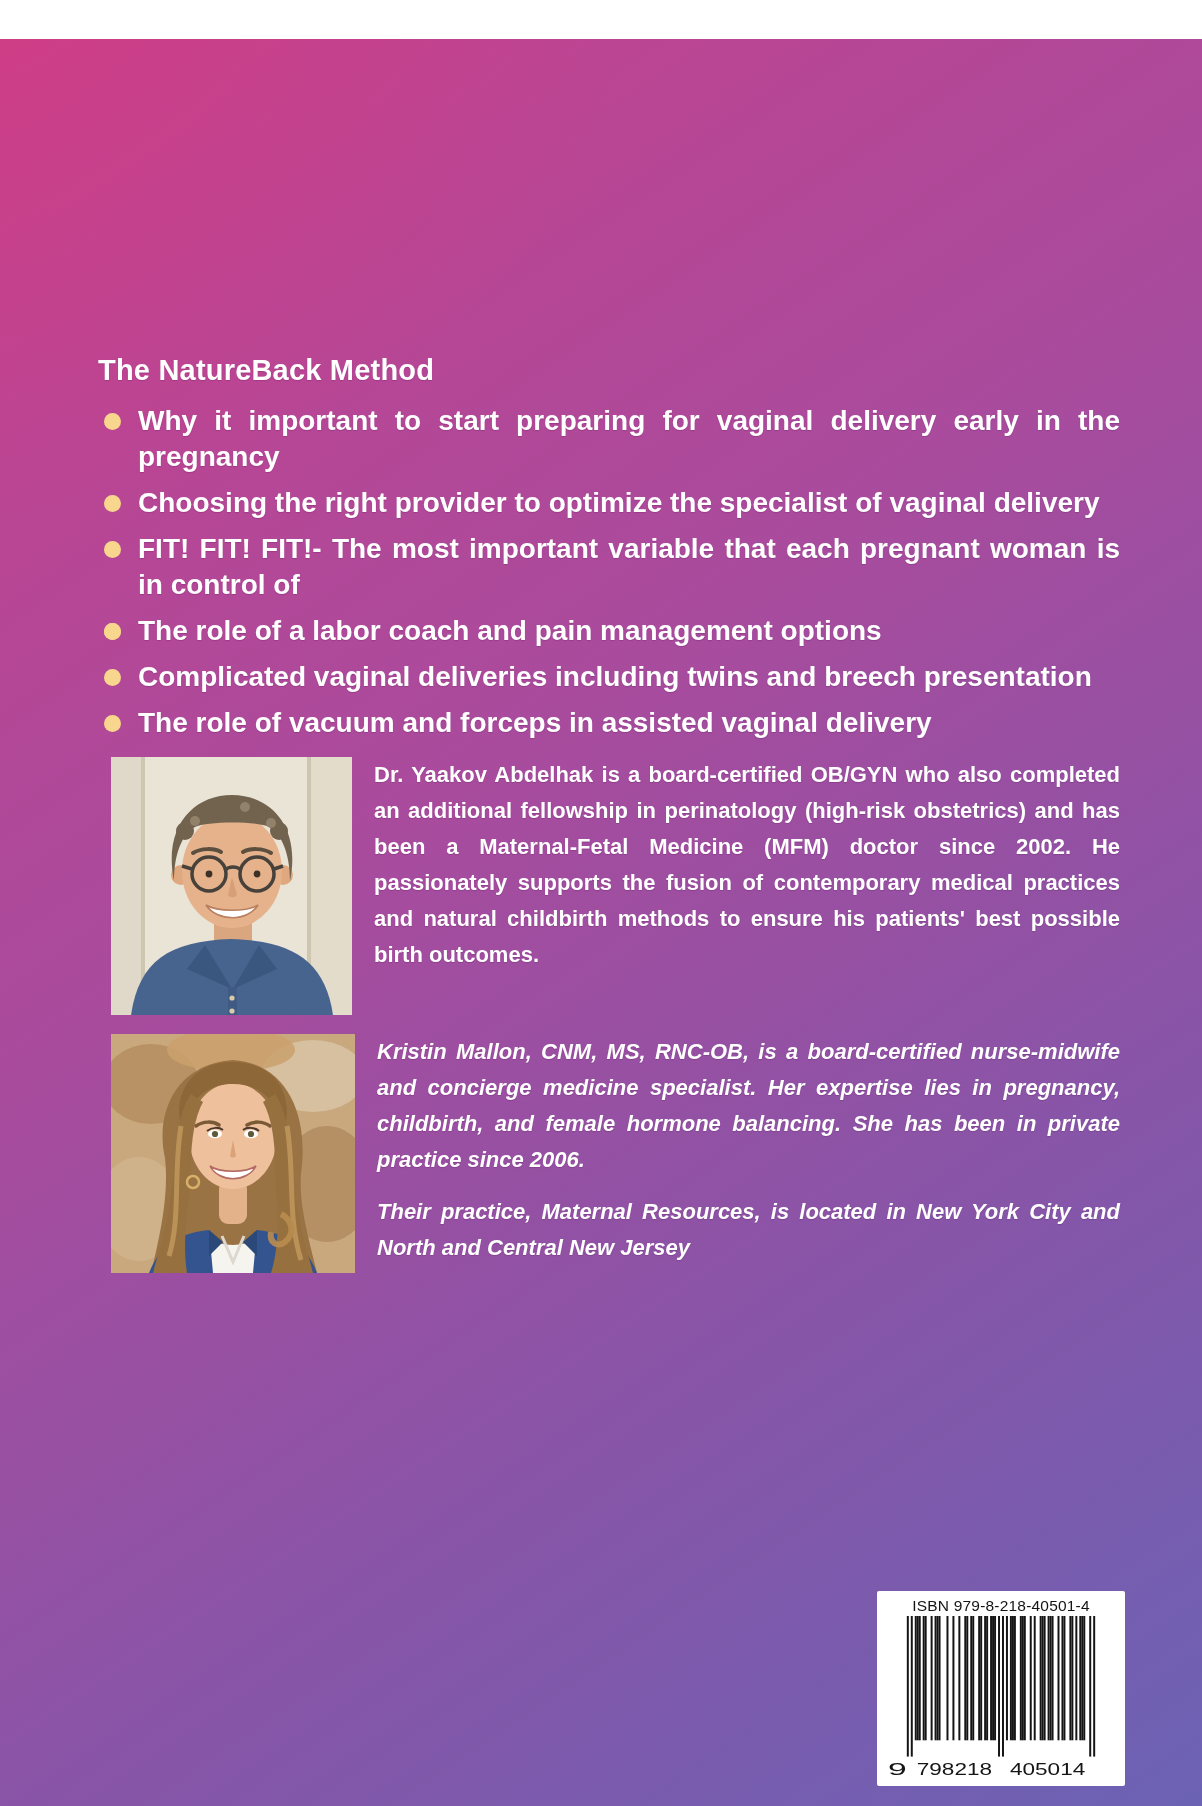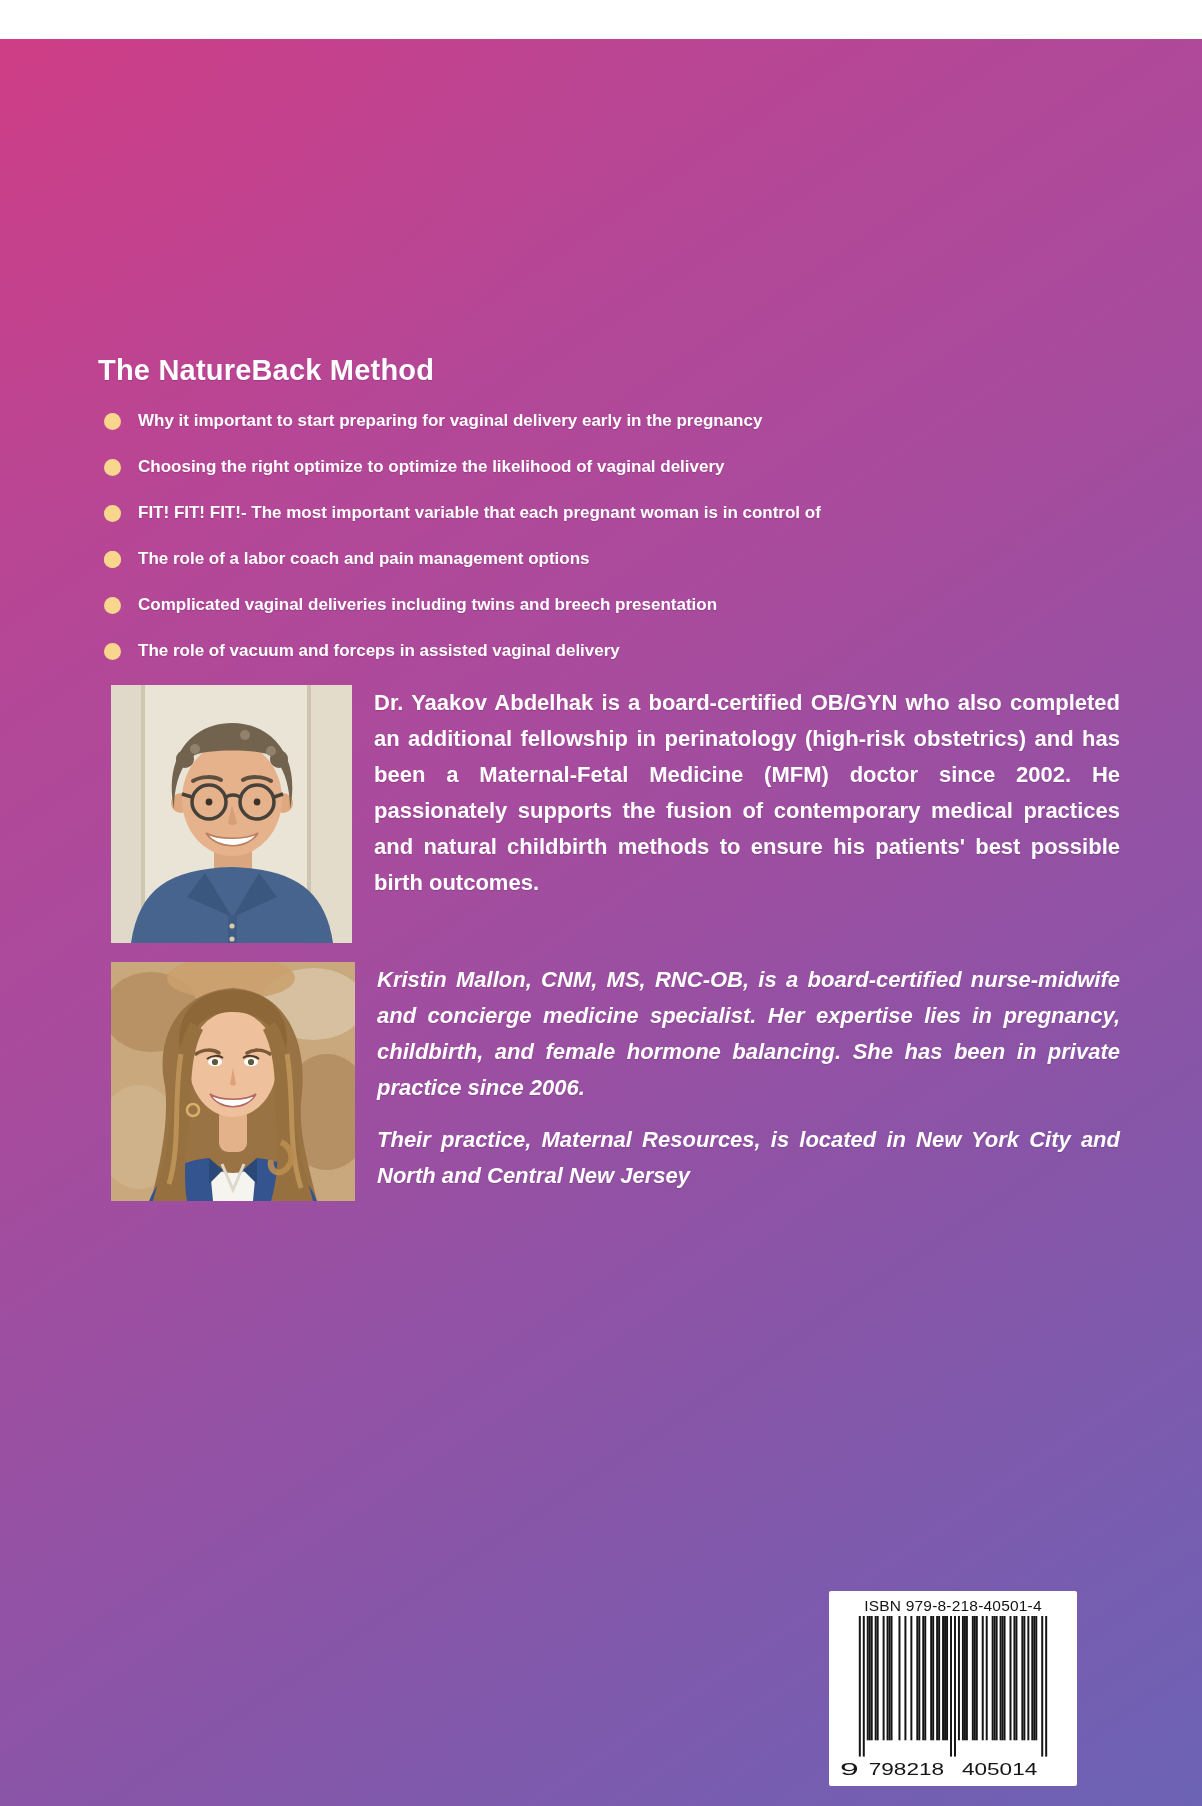--- a/index.html
+++ b/index.html
@@ -22,21 +22,21 @@
     margin:0 0 14px 0;
     font-size:29px;
     line-height:38px;
     letter-spacing:0.2px;
     text-shadow:0 1px 1px rgba(90,20,90,0.25);
   }
   ul.bullets{list-style:none;margin:0;padding:0;}
   ul.bullets li{
     position:relative;
     padding-left:40px;
-    font-size:17px;
+    font-size:28px;
     line-height:36px;
     margin-bottom:10px;
     text-align:justify;
     text-shadow:0 1px 1px rgba(90,20,90,0.25);
   }
   ul.bullets .dot{
     position:absolute;left:6px;top:10px;
     width:17px;height:17px;border-radius:50%;
     background:#f9d68d;
   }
@@ -47,21 +47,21 @@
   .photo svg{display:block;}
   .photo-doctor{width:241px;height:258px;}
   .photo-kristin{width:244px;height:239px;}
   .bio-col{flex:1;margin-left:22px;}
   .bio-text{
     font-size:22px;line-height:36px;text-align:justify;margin:0;
     text-shadow:0 1px 1px rgba(90,20,90,0.25);
   }
   .practice{margin-top:16px;}
   .barcode-box{
-    position:absolute;left:829px;top:1552px;
+    position:absolute;left:877px;top:1552px;
     width:248px;height:195px;
     background:#ffffff;border-radius:2px;
     box-sizing:border-box;
     padding:5px 10px 6px 10px;
     text-align:center;
     font-weight:normal;
   }
   .isbn-label{
     color:#141414;
     font-size:15.5px;
@@ -74,21 +74,21 @@
 </head>
 <body>
 
 <div class="page">
   <div class="content">
 
     <h1 class="title">The NatureBack Method</h1>
 
     <ul class="bullets">
       <li><span class="dot"></span><span>Why it important to start preparing for vaginal delivery early in the pregnancy</span></li>
-      <li><span class="dot"></span><span>Choosing the right optimize to optimize the likelihood of vaginal delivery</span></li>
+      <li><span class="dot"></span><span>Choosing the right provider to optimize the specialist of vaginal delivery</span></li>
       <li><span class="dot"></span><span>FIT! FIT! FIT!- The most important variable that each pregnant woman is in control of</span></li>
       <li><span class="dot"></span></li>
       <li><span class="dot"></span><span>The role of a labor coach and pain management options</span></li>
       <li><span class="dot"></span><span>Complicated vaginal deliveries including twins and breech presentation</span></li>
       <li><span class="dot"></span><span>The role of vacuum and forceps in assisted vaginal delivery</span></li>
     </ul>
 
     <div class="bio-row row1">
       <div class="photo photo-doctor">
         <svg viewBox="0 0 241 258" width="241" height="258" aria-hidden="true">

